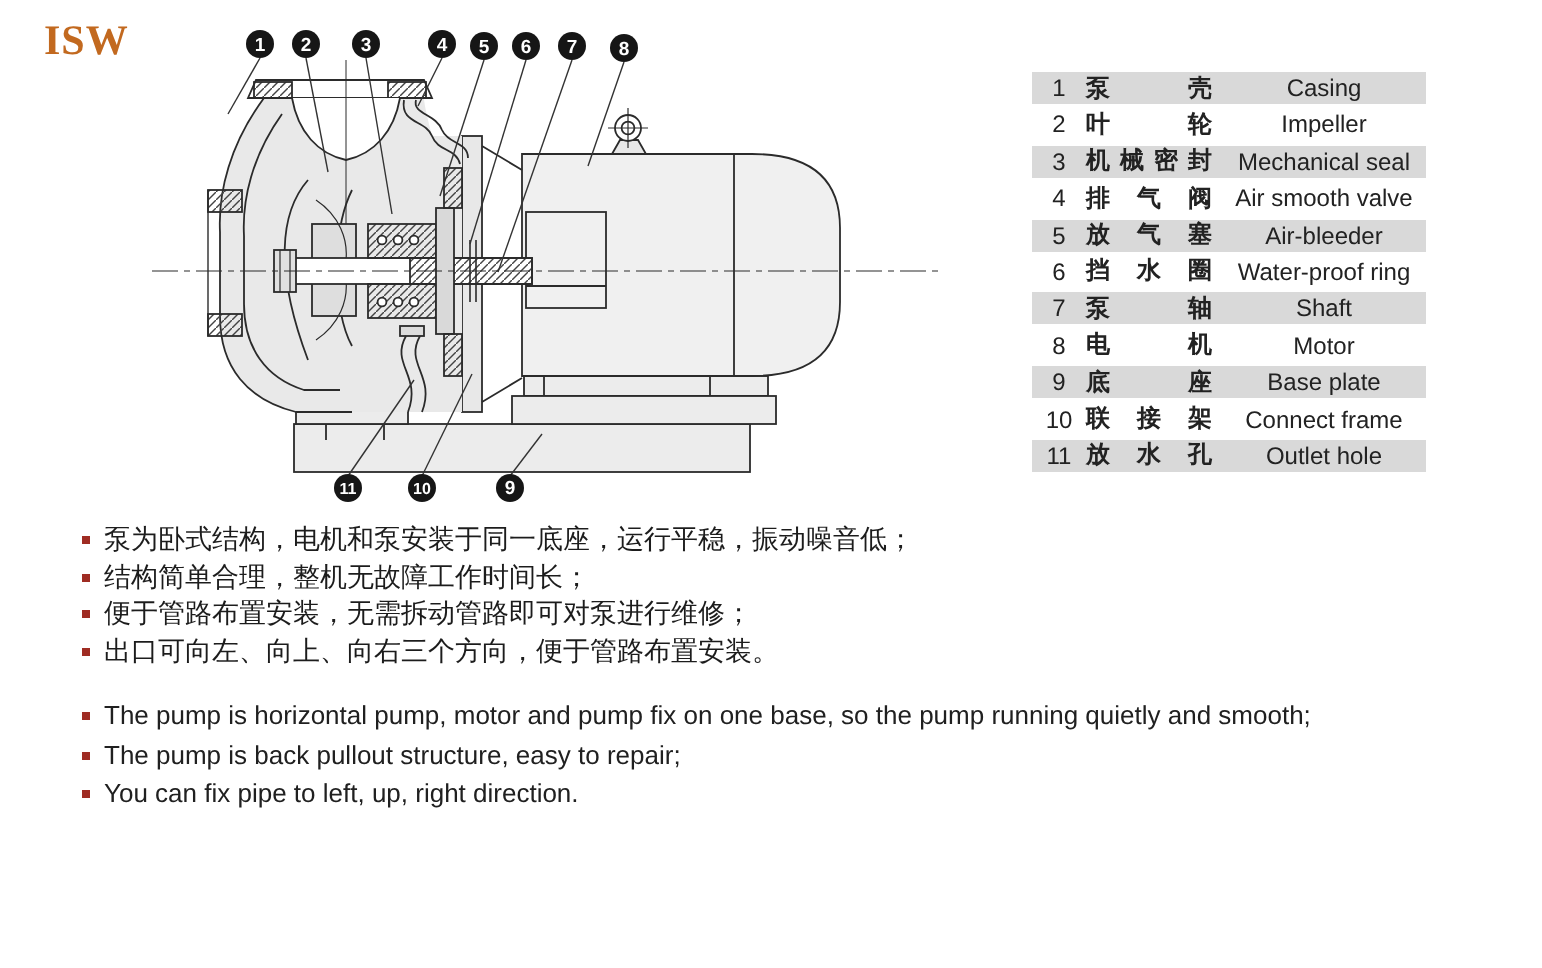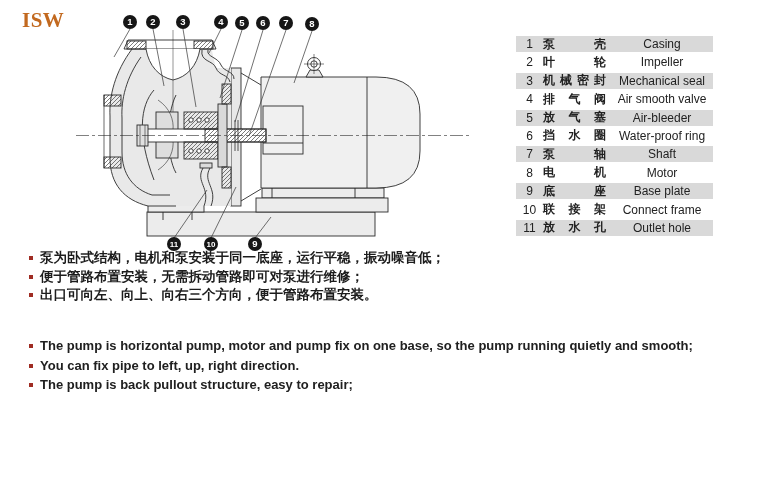--- a/index.html
+++ b/index.html
@@ -16,21 +16,21 @@
 
   
   .parts-table{position:absolute;left:516px;top:36px;width:197px;}
   .trow{display:flex;align-items:center;height:16px;margin-bottom:2.4px;font-size:12px;color:#222;}
   .trow.odd{background:#d9d9d9;}
   .c-no{width:27px;text-align:center;flex:none;}
   .c-cn{display:inline-block;width:63px;flex:none;text-align:justify;text-align-last:justify;margin-right:5px;white-space:nowrap;font-weight:bold;}
   .c-en{flex:1;white-space:nowrap;text-align:center;}
 
   
-  .features{position:absolute;left:29px;list-style:none;margin:0;padding:0;font-weight:bold;}
+  .features{position:absolute;left:29px;list-style:none;margin:12px;padding:0;}
   .features-cn{top:251px;}
   .features-en{top:339px;}
   .features li{display:flex;align-items:flex-start;}
   .features-cn li{font-size:13.5px;line-height:14.5px;margin-bottom:4.2px;}
   .features-en li{font-size:13px;line-height:14px;margin-bottom:5.5px;color:#202020;text-align:right;}
   .bullet{flex:none;width:4px;height:4px;background:#9f2c23;margin:5px 7px 0 0;}
 
   svg text.balloon-num{fill:#ffffff;font-family:"Liberation Sans",sans-serif;font-weight:bold;text-anchor:middle;}
 </style>
 </head>
@@ -231,34 +231,38 @@
     </div>
 </div>
 
 <ul class="features features-cn">
   <li>
       <span class="bullet"></span>
       <span>泵为卧式结构，电机和泵安装于同一底座，运行平稳，振动噪音低；</span>
     </li>
   <li>
       <span class="bullet"></span>
+      <span>结构简单合理，整机无故障工作时间长；</span>
+    </li>
+  <li>
+      <span class="bullet"></span>
       <span>便于管路布置安装，无需拆动管路即可对泵进行维修；</span>
     </li>
   <li>
       <span class="bullet"></span>
       <span>出口可向左、向上、向右三个方向，便于管路布置安装。</span>
     </li>
 </ul>
 
 <ul class="features features-en">
   <li>
       <span class="bullet"></span>
       <span>The pump is horizontal pump, motor and pump fix on one base, so the pump running quietly and smooth;</span>
     </li>
   <li>
       <span class="bullet"></span>
+      <span>The pump is back pullout structure, easy to repair;</span>
+    </li>
+  <li>
+      <span class="bullet"></span>
       <span>You can fix pipe to left, up, right direction.</span>
     </li>
-  <li>
-      <span class="bullet"></span>
-      <span>The pump is back pullout structure, easy to repair;</span>
-    </li>
 </ul>
 
 </body></html>

